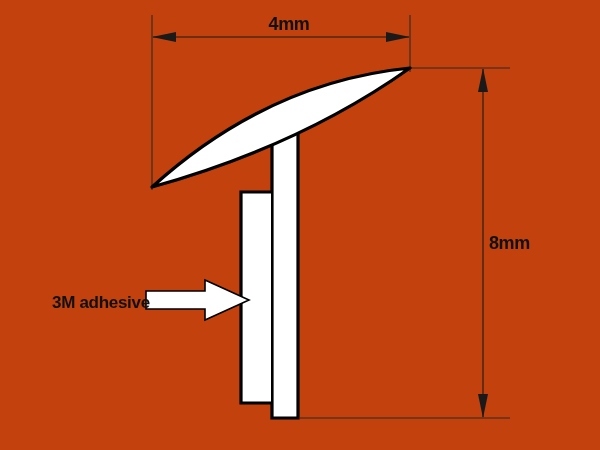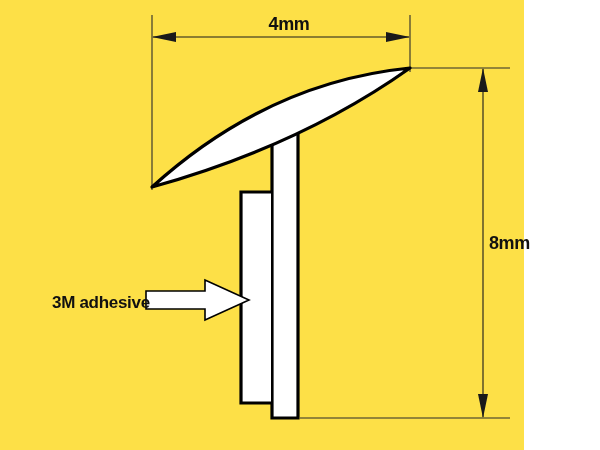--- a/index.html
+++ b/index.html
@@ -9,23 +9,23 @@
     background: #ffffff;
   }
   body {
     width: 600px;
     height: 450px;
     font-family: "Liberation Sans", sans-serif;
     overflow: hidden;
   }
   #drawing-root {
     position: relative;
-    width: 524px;
+    width: 600px;
     height: 450px;
-    background: #fde047;
+    background: #c2410c;
   }
   svg#technical-drawing {
     display: block;
     width: 600px;
     height: 450px;
   }
   .dim-line {
     stroke: #1a1a1a;
     stroke-width: 1.1;
     fill: none;

